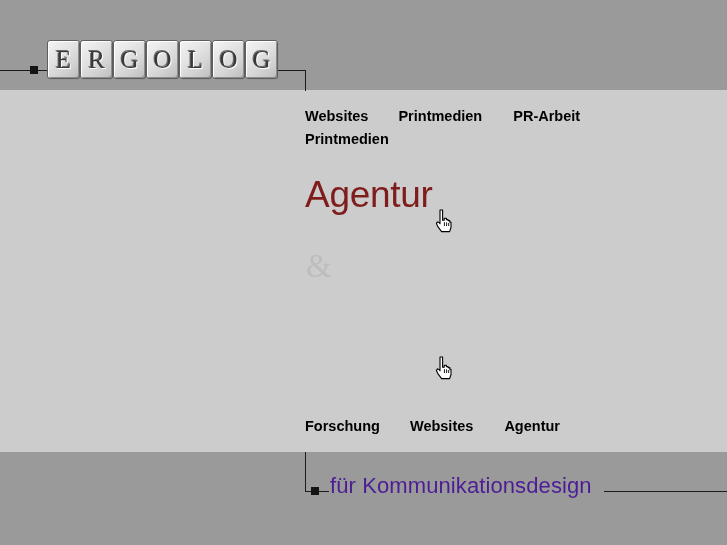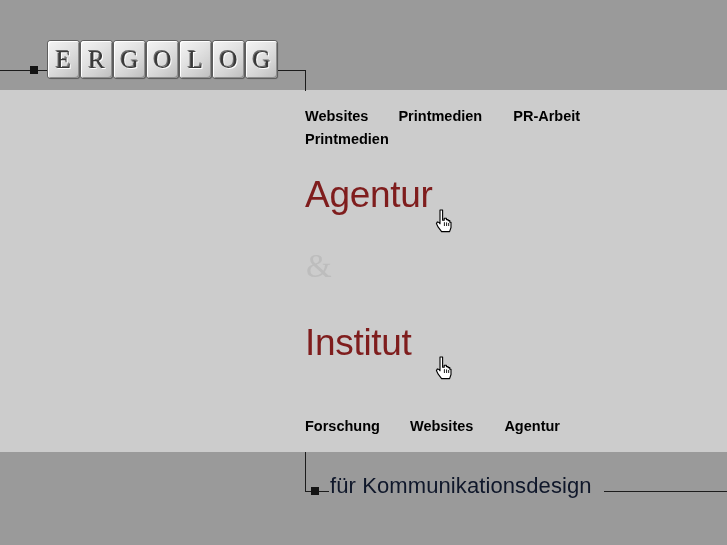--- a/index.html
+++ b/index.html
@@ -177,21 +177,21 @@
     top: 491px;
     width: 24px;
     height: 1px;
     background: #1c1c1c;
   }
   .foot-text {
     position: absolute;
     left: 330px;
     top: 473px;
     font-size: 22px;
-    color: #0f172a;
+    color: #4c1d95;
     letter-spacing: 0.1px;
     white-space: nowrap;
   }
   .foot-h-right {
     position: absolute;
     left: 604px;
     top: 491px;
     width: 123px;
     height: 1px;
     background: #1c1c1c;
@@ -238,21 +238,20 @@
     </div>
 
     <div class="navrow navrow-top2">
       <span class="navitem">Printmedien</span>
     </div>
 
     <div class="big-link big-agentur">Agentur</div>
 
     <div class="amp">&amp;</div>
 
-    <div class="big-link big-institut">Institut</div>
 
     <div class="navrow navrow-bottom">
       <span class="navitem nav-gap-1">Forschung</span>
       <span class="navitem nav-gap-2">Websites</span>
       <span class="navitem">Agentur</span>
     </div>
 
   </div>
 
   <div class="foot-v"></div>

